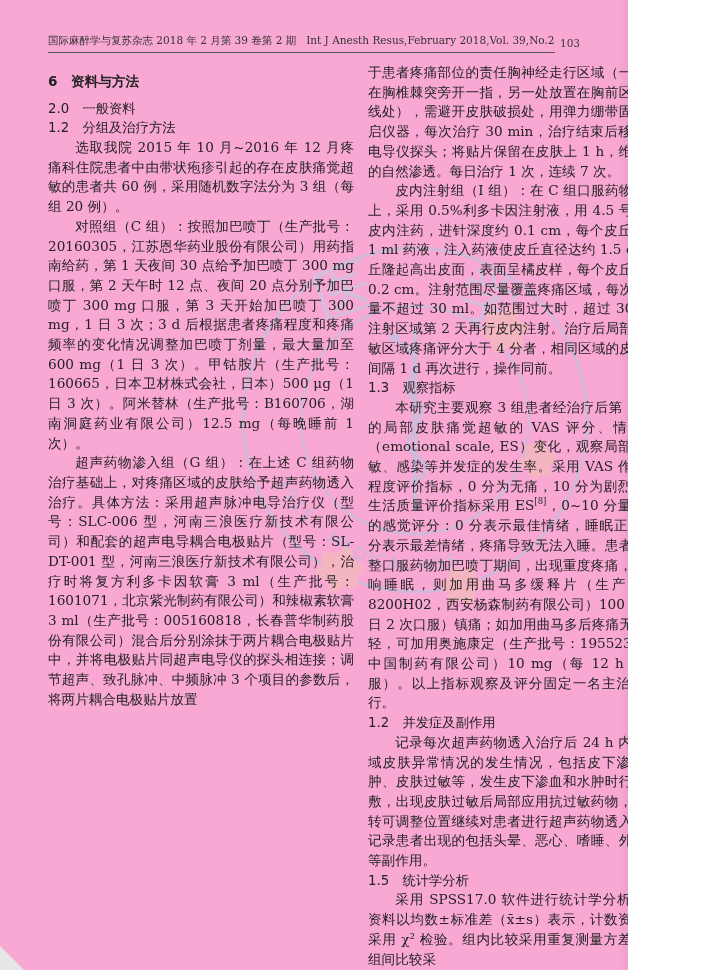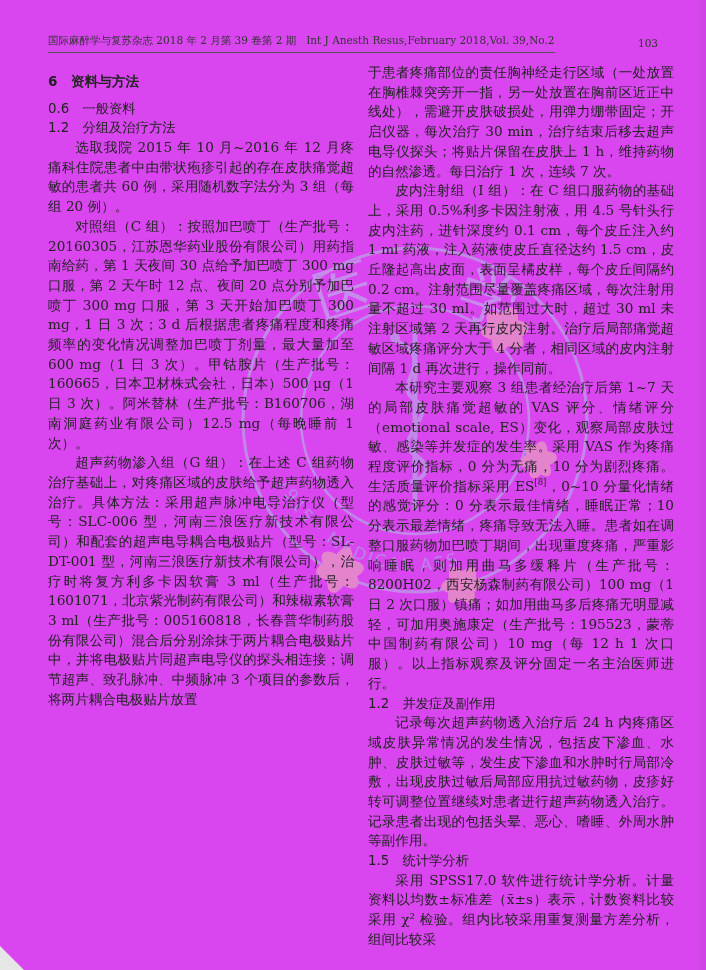--- a/index.html
+++ b/index.html
@@ -1,17 +1,17 @@
 <!DOCTYPE html>
 <html><head>
 <meta charset="utf-8">
 <style>
   html,body{margin:0;padding:0;background:#ffffff;}
   .page{
-    position:relative;width:706px;height:970px;background:#d946ef;overflow:hidden;
+    position:relative;width:628px;height:970px;background:#f9a8d4;overflow:hidden;
     font-family:"DejaVu Serif","Liberation Serif",serif;color:#232323;
   }
   
   .header{
     position:absolute;top:34px;left:48px;right:48px;
     display:flex;justify-content:space-between;align-items:flex-end;
     font-size:10.5px;color:#333;z-index:2;
   }
   .header-left{border-bottom:1.2px solid #555;padding-bottom:4px;white-space:nowrap;}
   .journal-en{margin-left:10px;}
@@ -84,30 +84,31 @@
       <use href="#leaf" transform="translate(338,255) rotate(80) scale(1.2)"></use>
       <use href="#leaf" transform="translate(140,365) rotate(200) scale(1.5)"></use>
       <use href="#leaf" transform="translate(262,380) rotate(150) scale(1.3)"></use>
     </g>
   </svg>
 
   <div class="columns">
 
     <div class="col">
       <h2 class="sec">6　资料与方法</h2>
-      <h3 class="subsec">0.6　一般资料</h3>
+      <h3 class="subsec">2.0　一般资料</h3>
       <h3 class="subsec">1.2　分组及治疗方法</h3>
       <p>选取我院 2015 年 10 月~2016 年 12 月疼痛科住院患者中由带状疱疹引起的存在皮肤痛觉超敏的患者共 60 例，采用随机数字法分为 3 组（每组 20 例）。</p>
       <p>对照组（C 组）：按照加巴喷丁（生产批号：20160305，江苏恩华药业股份有限公司）用药指南给药，第 1 天夜间 30 点给予加巴喷丁 300 mg 口服，第 2 天午时 12 点、夜间 20 点分别予加巴喷丁 300 mg 口服，第 3 天开始加巴喷丁 300 mg，1 日 3 次；3 d 后根据患者疼痛程度和疼痛频率的变化情况调整加巴喷丁剂量，最大量加至 600 mg（1 日 3 次）。甲钴胺片（生产批号：160665，日本卫材株式会社，日本）500 μg（1 日 3 次）。阿米替林（生产批号：B160706，湖南洞庭药业有限公司）12.5 mg（每晚睡前 1 次）。</p>
       <p>超声药物渗入组（G 组）：在上述 C 组药物治疗基础上，对疼痛区域的皮肤给予超声药物透入治疗。具体方法：采用超声脉冲电导治疗仪（型号：SLC-006 型，河南三浪医疗新技术有限公司）和配套的超声电导耦合电极贴片（型号：SL-DT-001 型，河南三浪医疗新技术有限公司），治疗时将复方利多卡因软膏 3 ml（生产批号：1601071，北京紫光制药有限公司）和辣椒素软膏 3 ml（生产批号：005160818，长春普华制药股份有限公司）混合后分别涂抹于两片耦合电极贴片中，并将电极贴片同超声电导仪的探头相连接；调节超声、致孔脉冲、中频脉冲 3 个项目的参数后，将两片耦合电极贴片放置</p>
     </div>
 
     <div class="col">
       <p class="cont">于患者疼痛部位的责任胸神经走行区域（一处放置在胸椎棘突旁开一指，另一处放置在胸前区近正中线处），需避开皮肤破损处，用弹力绷带固定；开启仪器，每次治疗 30 min，治疗结束后移去超声电导仪探头；将贴片保留在皮肤上 1 h，维持药物的自然渗透。每日治疗 1 次，连续 7 次。</p>
       <p>皮内注射组（I 组）：在 C 组口服药物的基础上，采用 0.5%利多卡因注射液，用 4.5 号针头行皮内注药，进针深度约 0.1 cm，每个皮丘注入约 1 ml 药液，注入药液使皮丘直径达约 1.5 cm，皮丘隆起高出皮面，表面呈橘皮样，每个皮丘间隔约 0.2 cm。注射范围尽量覆盖疼痛区域，每次注射用量不超过 30 ml。如范围过大时，超过 30 ml 未注射区域第 2 天再行皮内注射。治疗后局部痛觉超敏区域疼痛评分大于 4 分者，相同区域的皮内注射间隔 1 d 再次进行，操作同前。</p>
+      <h3 class="subsec">1.3　观察指标</h3>
       <p><span>本研究主要观察 3 组患者经治疗后第 1~7 天的局部皮肤痛觉超敏的 VAS 评分、情绪评分（emotional scale, ES）变化，观察局部皮肤过敏、感染等并发症的发生率。采用 VAS 作为疼痛程度评价指标，0 分为无痛，10 分为剧烈疼痛。生活质量评价指标采用 ES</span><sup>[8]</sup><span>，0~10 分量化情绪的感觉评分：0 分表示最佳情绪，睡眠正常；10 分表示最差情绪，疼痛导致无法入睡。患者如在调整口服药物加巴喷丁期间，出现重度疼痛，严重影响睡眠，则加用曲马多缓释片（生产批号：8200H02，西安杨森制药有限公司）100 mg（1 日 2 次口服）镇痛；如加用曲马多后疼痛无明显减轻，可加用奥施康定（生产批号：195523，蒙蒂中国制药有限公司）10 mg（每 12 h 1 次口服）。以上指标观察及评分固定一名主治医师进行。</span></p>
       <h3 class="subsec">1.2　并发症及副作用</h3>
       <p>记录每次超声药物透入治疗后 24 h 内疼痛区域皮肤异常情况的发生情况，包括皮下渗血、水肿、皮肤过敏等，发生皮下渗血和水肿时行局部冷敷，出现皮肤过敏后局部应用抗过敏药物，皮疹好转可调整位置继续对患者进行超声药物透入治疗。记录患者出现的包括头晕、恶心、嗜睡、外周水肿等副作用。</p>
       <h3 class="subsec">1.5　统计学分析</h3>
       <p>采用 SPSS17.0 软件进行统计学分析。计量资料以均数±标准差（x̄±s）表示，计数资料比较采用 χ² 检验。组内比较采用重复测量方差分析，组间比较采</p>
     </div>
 
   </div>
 
   <div class="edge-shadow"></div>

